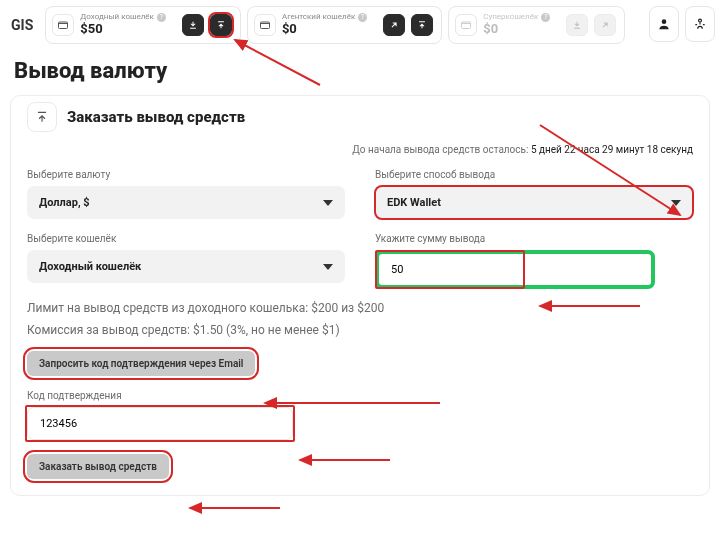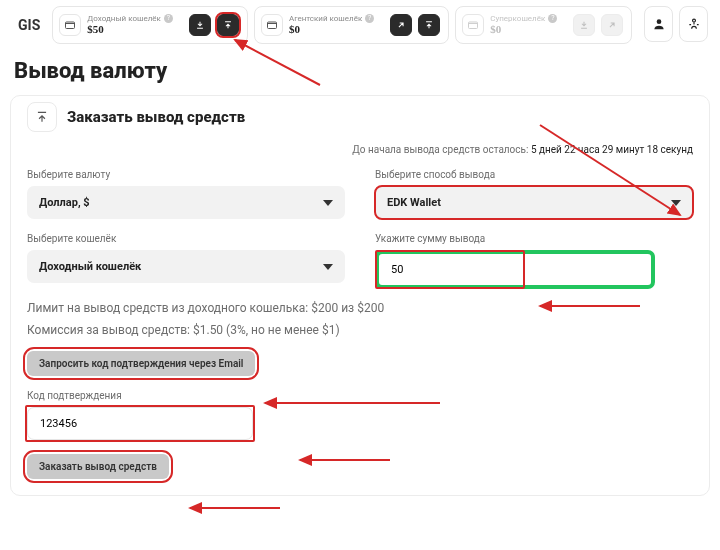--- a/index.html
+++ b/index.html
@@ -1,25 +1,25 @@
 <!DOCTYPE html>
 <html><head>
 <meta charset="utf-8">
 <style>
   * { box-sizing: border-box; margin: 0; padding: 0; font-family: -apple-system, BlinkMacSystemFont, "Segoe UI", Roboto, Arial, sans-serif; }
   body { background: #fff; width: 720px; height: 550px; overflow: hidden; color: #222; }
   
   
-  .topbar { display: flex; align-items: stretch; gap: 6px; padding: 6px 12px; }
+  .topbar { display: flex; align-items: stretch; gap: 6px; padding: 6px 5px; }
   .brand { display: flex; align-items: center; font-weight: 700; font-size: 14px; color: #333; padding: 0 6px; }
   .wallet-card { display: flex; align-items: center; border: 1px solid #e6e6e6; border-radius: 8px; padding: 4px 8px 4px 6px; gap: 6px; min-height: 38px; }
   .wallet-ico { width: 22px; height: 22px; border: 1px solid #e6e6e6; border-radius: 6px; display:flex; align-items:center; justify-content:center; color:#555; }
   .wallet-texts { display:flex; flex-direction:column; line-height:1.1; }
   .wallet-label { font-size: 8px; color: #8a8a8a; white-space:nowrap; display:flex; align-items:center; gap:3px;}
-  .wallet-amount { font-size: 11px; font-weight:700; color:#222;font-family:Liberation Serif, serif; }
+  .wallet-amount { font-size: 13px; font-weight:700; color:#222; }
   .muted .wallet-amount { color:#bdbdbd; }
   .muted .wallet-label { color:#c4c4c4; }
   .q { display:inline-flex; width:9px; height:9px; border-radius:50%; background:#c9c9c9; color:#fff; font-size:7px; align-items:center; justify-content:center; }
   .sq-btn { width:22px; height:22px; border-radius:6px; display:flex; align-items:center; justify-content:center; border:1px solid #e6e6e6; background:#fff; cursor:pointer; }
   .sq-btn.dark { background:#2b2b2b; border-color:#2b2b2b; color:#fff; }
   .sq-btn.muted { background:#f1f1f1; border-color:#ececec; color:#bfbfbf; }
   .sq-btn svg, .wallet-ico svg { display:block; }
   .ring-red { outline:2px solid #d62828; outline-offset:0; border-radius:6px; }
   .spacer { flex:1; }
 
@@ -48,21 +48,21 @@
   .amount-red { position:absolute; left:0; top:0; width:150px; height:100%; border:2px solid #d62828; border-radius:2px; pointer-events:none; }
 
   .info-line { font-size:12px; color:#6d6d6d; margin-top:12px; }
   .info-line + .info-line { margin-top:8px; }
 
   .btn { display:inline-flex; align-items:center; justify-content:center; background:#c9c9c9; border:none; border-radius:6px; padding:7px 12px; font-size:10px; font-weight:600; color:#333; cursor:pointer; }
   .btn-row { margin-top:14px; position:relative; }
   .ring-red-block { outline:2px solid #d62828; outline-offset:2px; border-radius:7px; }
 
   .code-block { margin-top:14px; }
-  .code-input-wrap { position:relative; display:inline-block; width:226px; }
+  .code-input-wrap { position:relative; display:inline-block; width:266px; }
   .code-input-wrap .input { width:100%; }
   .code-red { position:absolute; inset:-2px; border:2px solid #d62828; border-radius:2px; pointer-events:none; }
 
   .submit-row { margin-top:14px; }
 
   
   .arrow { position:absolute; pointer-events:none; }
 </style>
 </head>
 <body>

